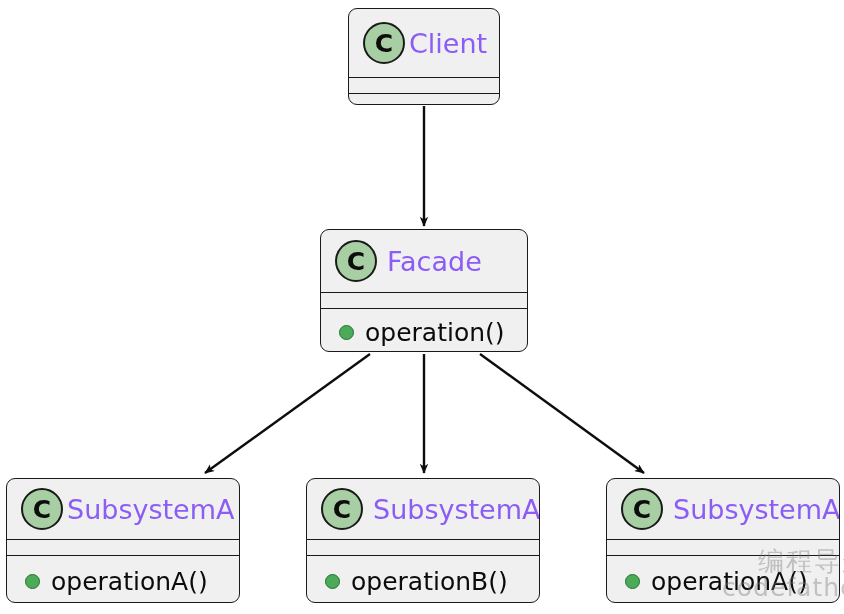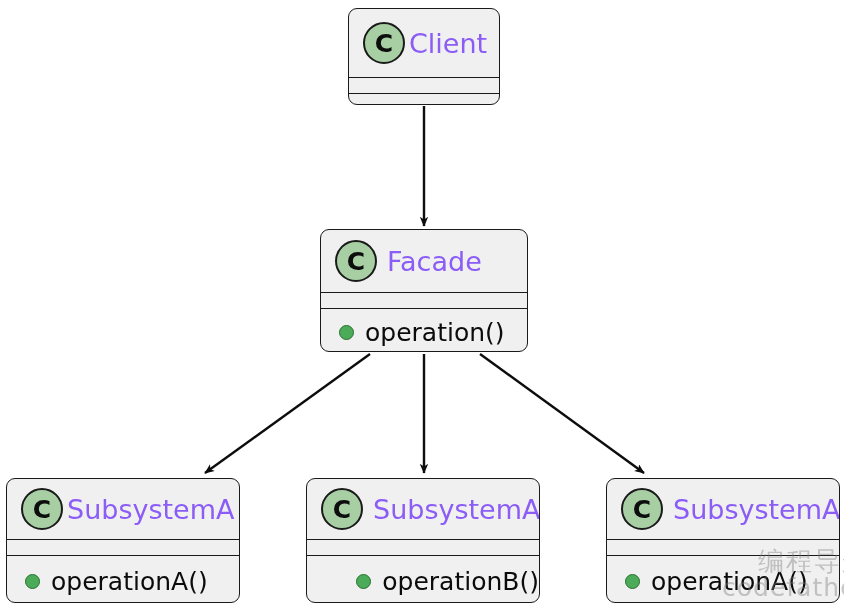--- a/index.html
+++ b/index.html
@@ -173,21 +173,21 @@
         </div>
       </div>
       <div class="uml-class" style="left: 306px; top: 478px; width: 234px; height: 125px;">
         <div class="class-header" style="height: 60px;">
           <div class="class-stereotype-icon">C</div>
           <div class="class-name spaced">SubsystemA</div>
         </div>
         <div class="divider"></div>
         <div class="attr-compartment" style="height: 15px;"></div>
         <div class="divider"></div>
-        <div class="method-compartment" style="height: 50px; justify-content: flex-end;">
+        <div class="method-compartment" style="height: 50px;">
           <span class="member-bullet"></span>
           <span class="member-label">operationB()</span>
         </div>
       </div>
       <div class="uml-class" style="left: 606px; top: 478px; width: 234px; height: 125px;">
         <div class="class-header" style="height: 60px;">
           <div class="class-stereotype-icon">C</div>
           <div class="class-name spaced">SubsystemA</div>
         </div>
         <div class="divider"></div>

